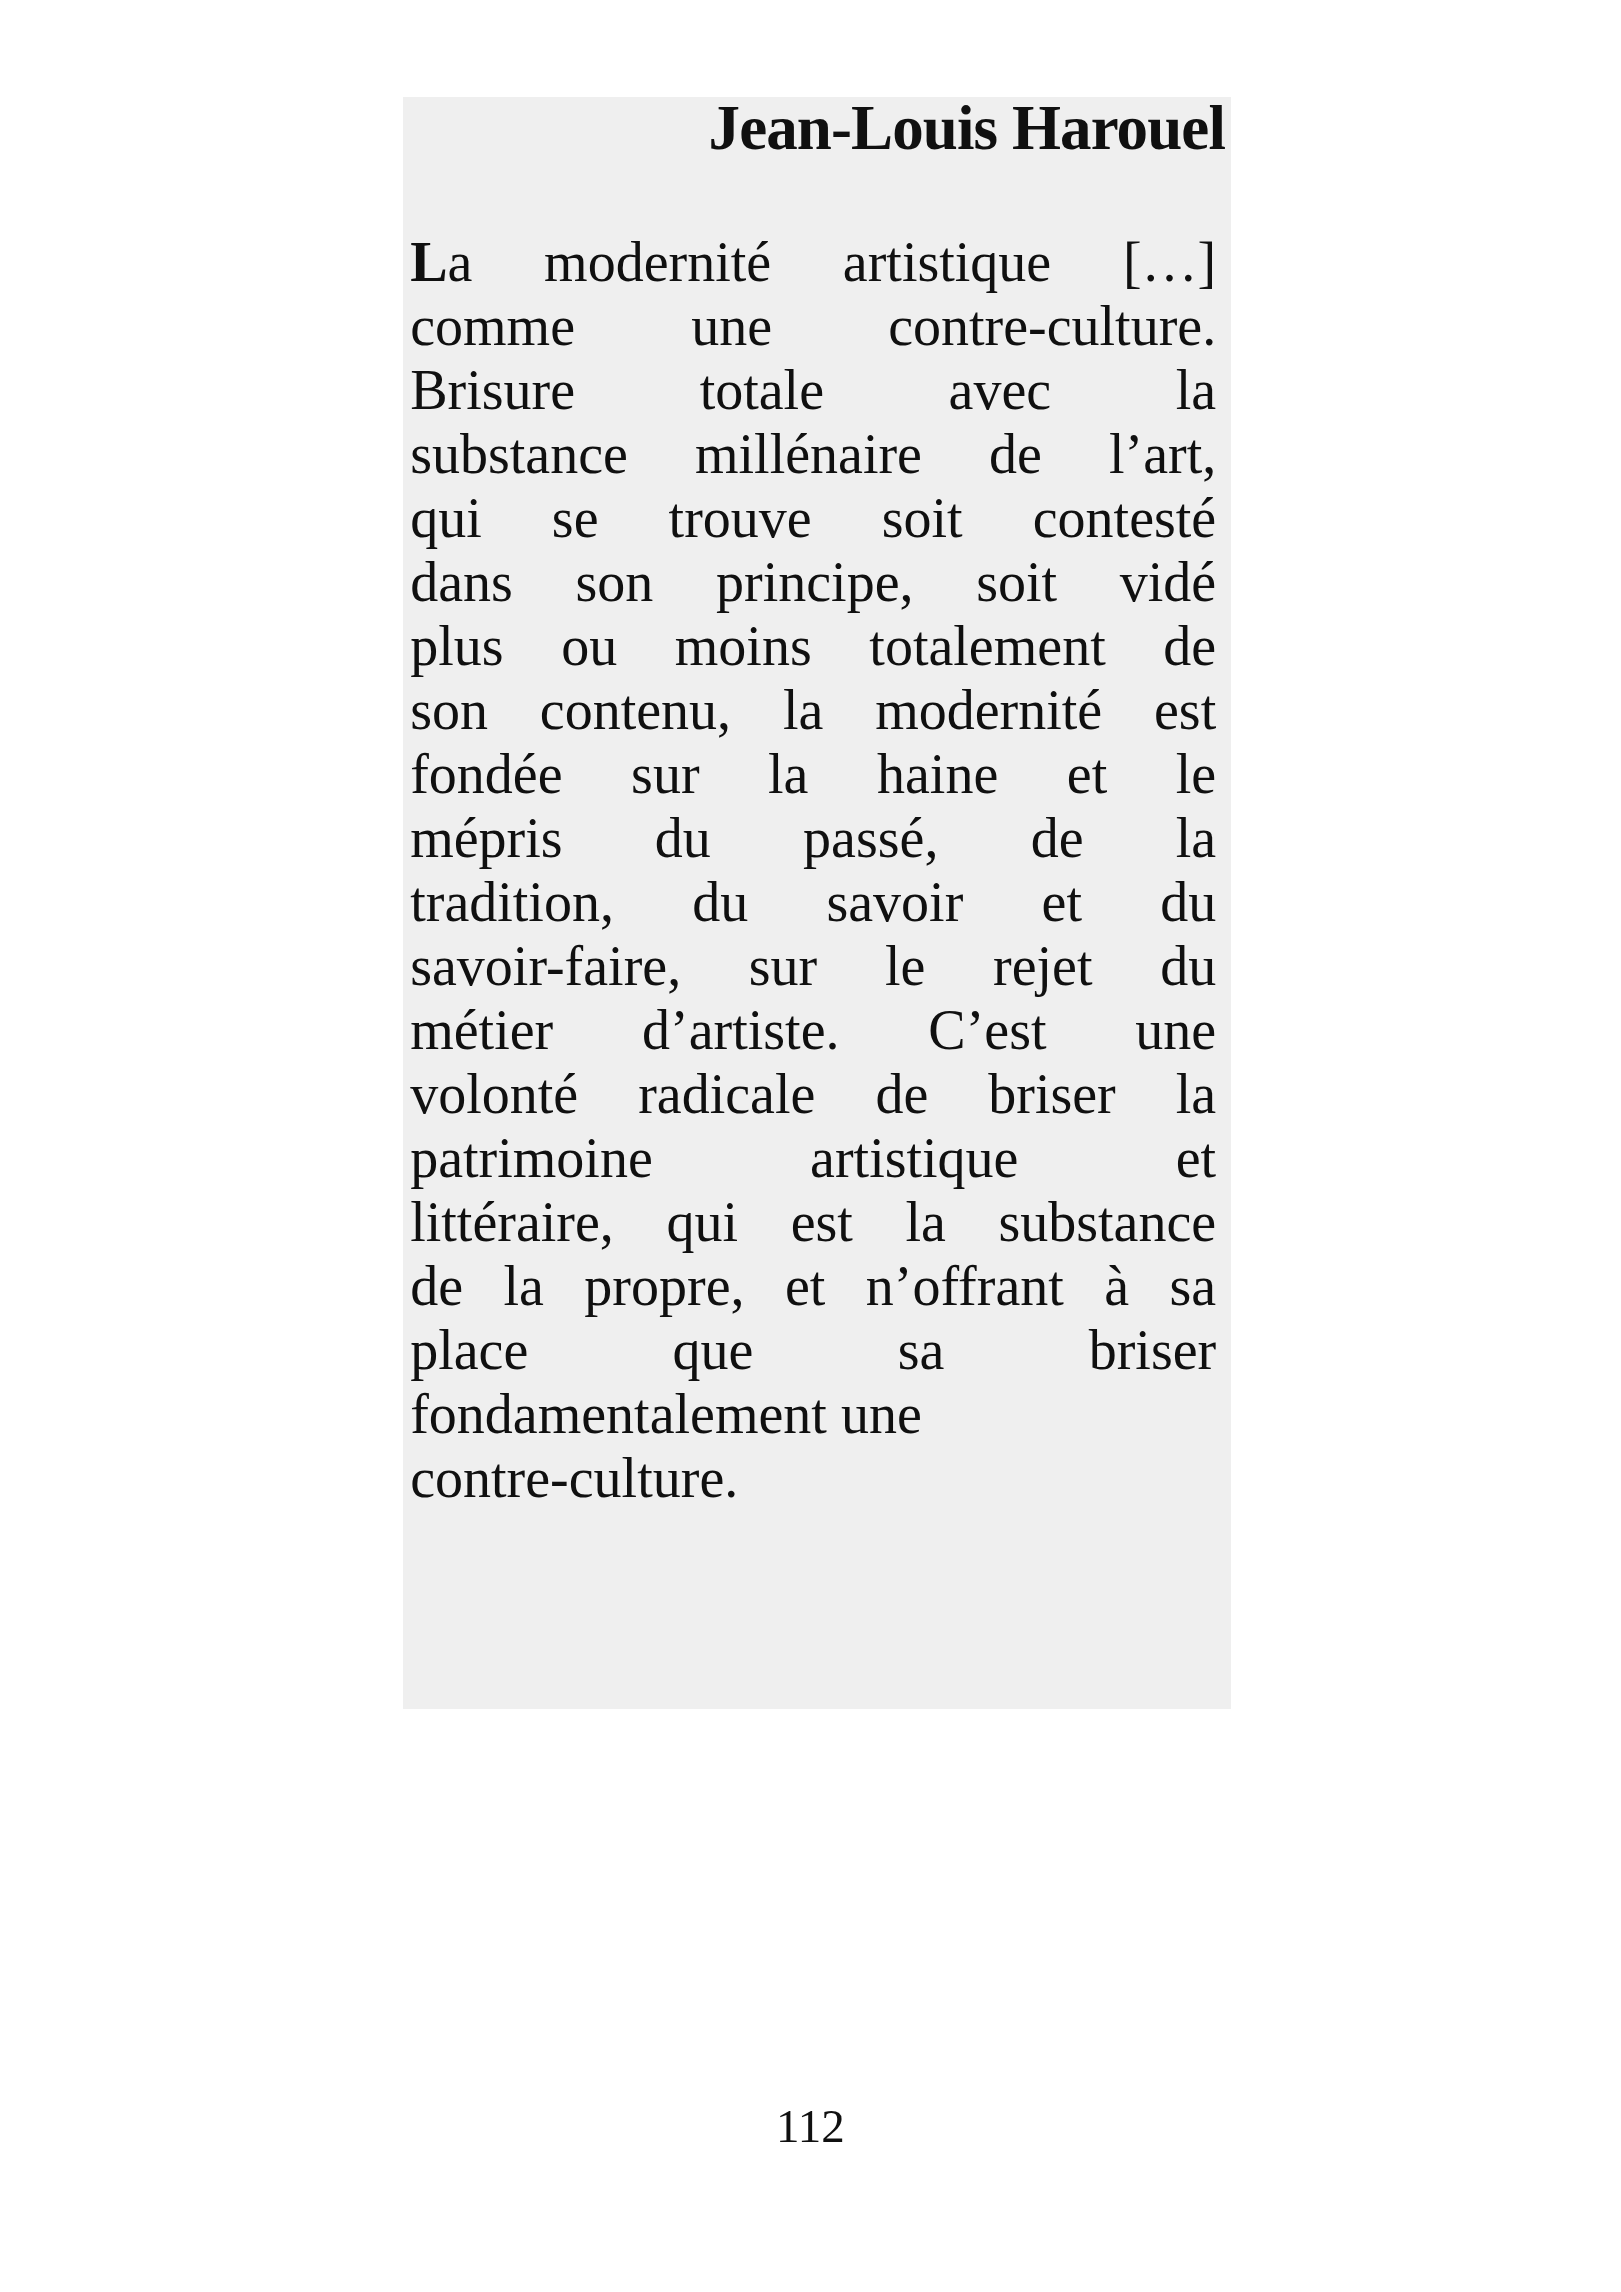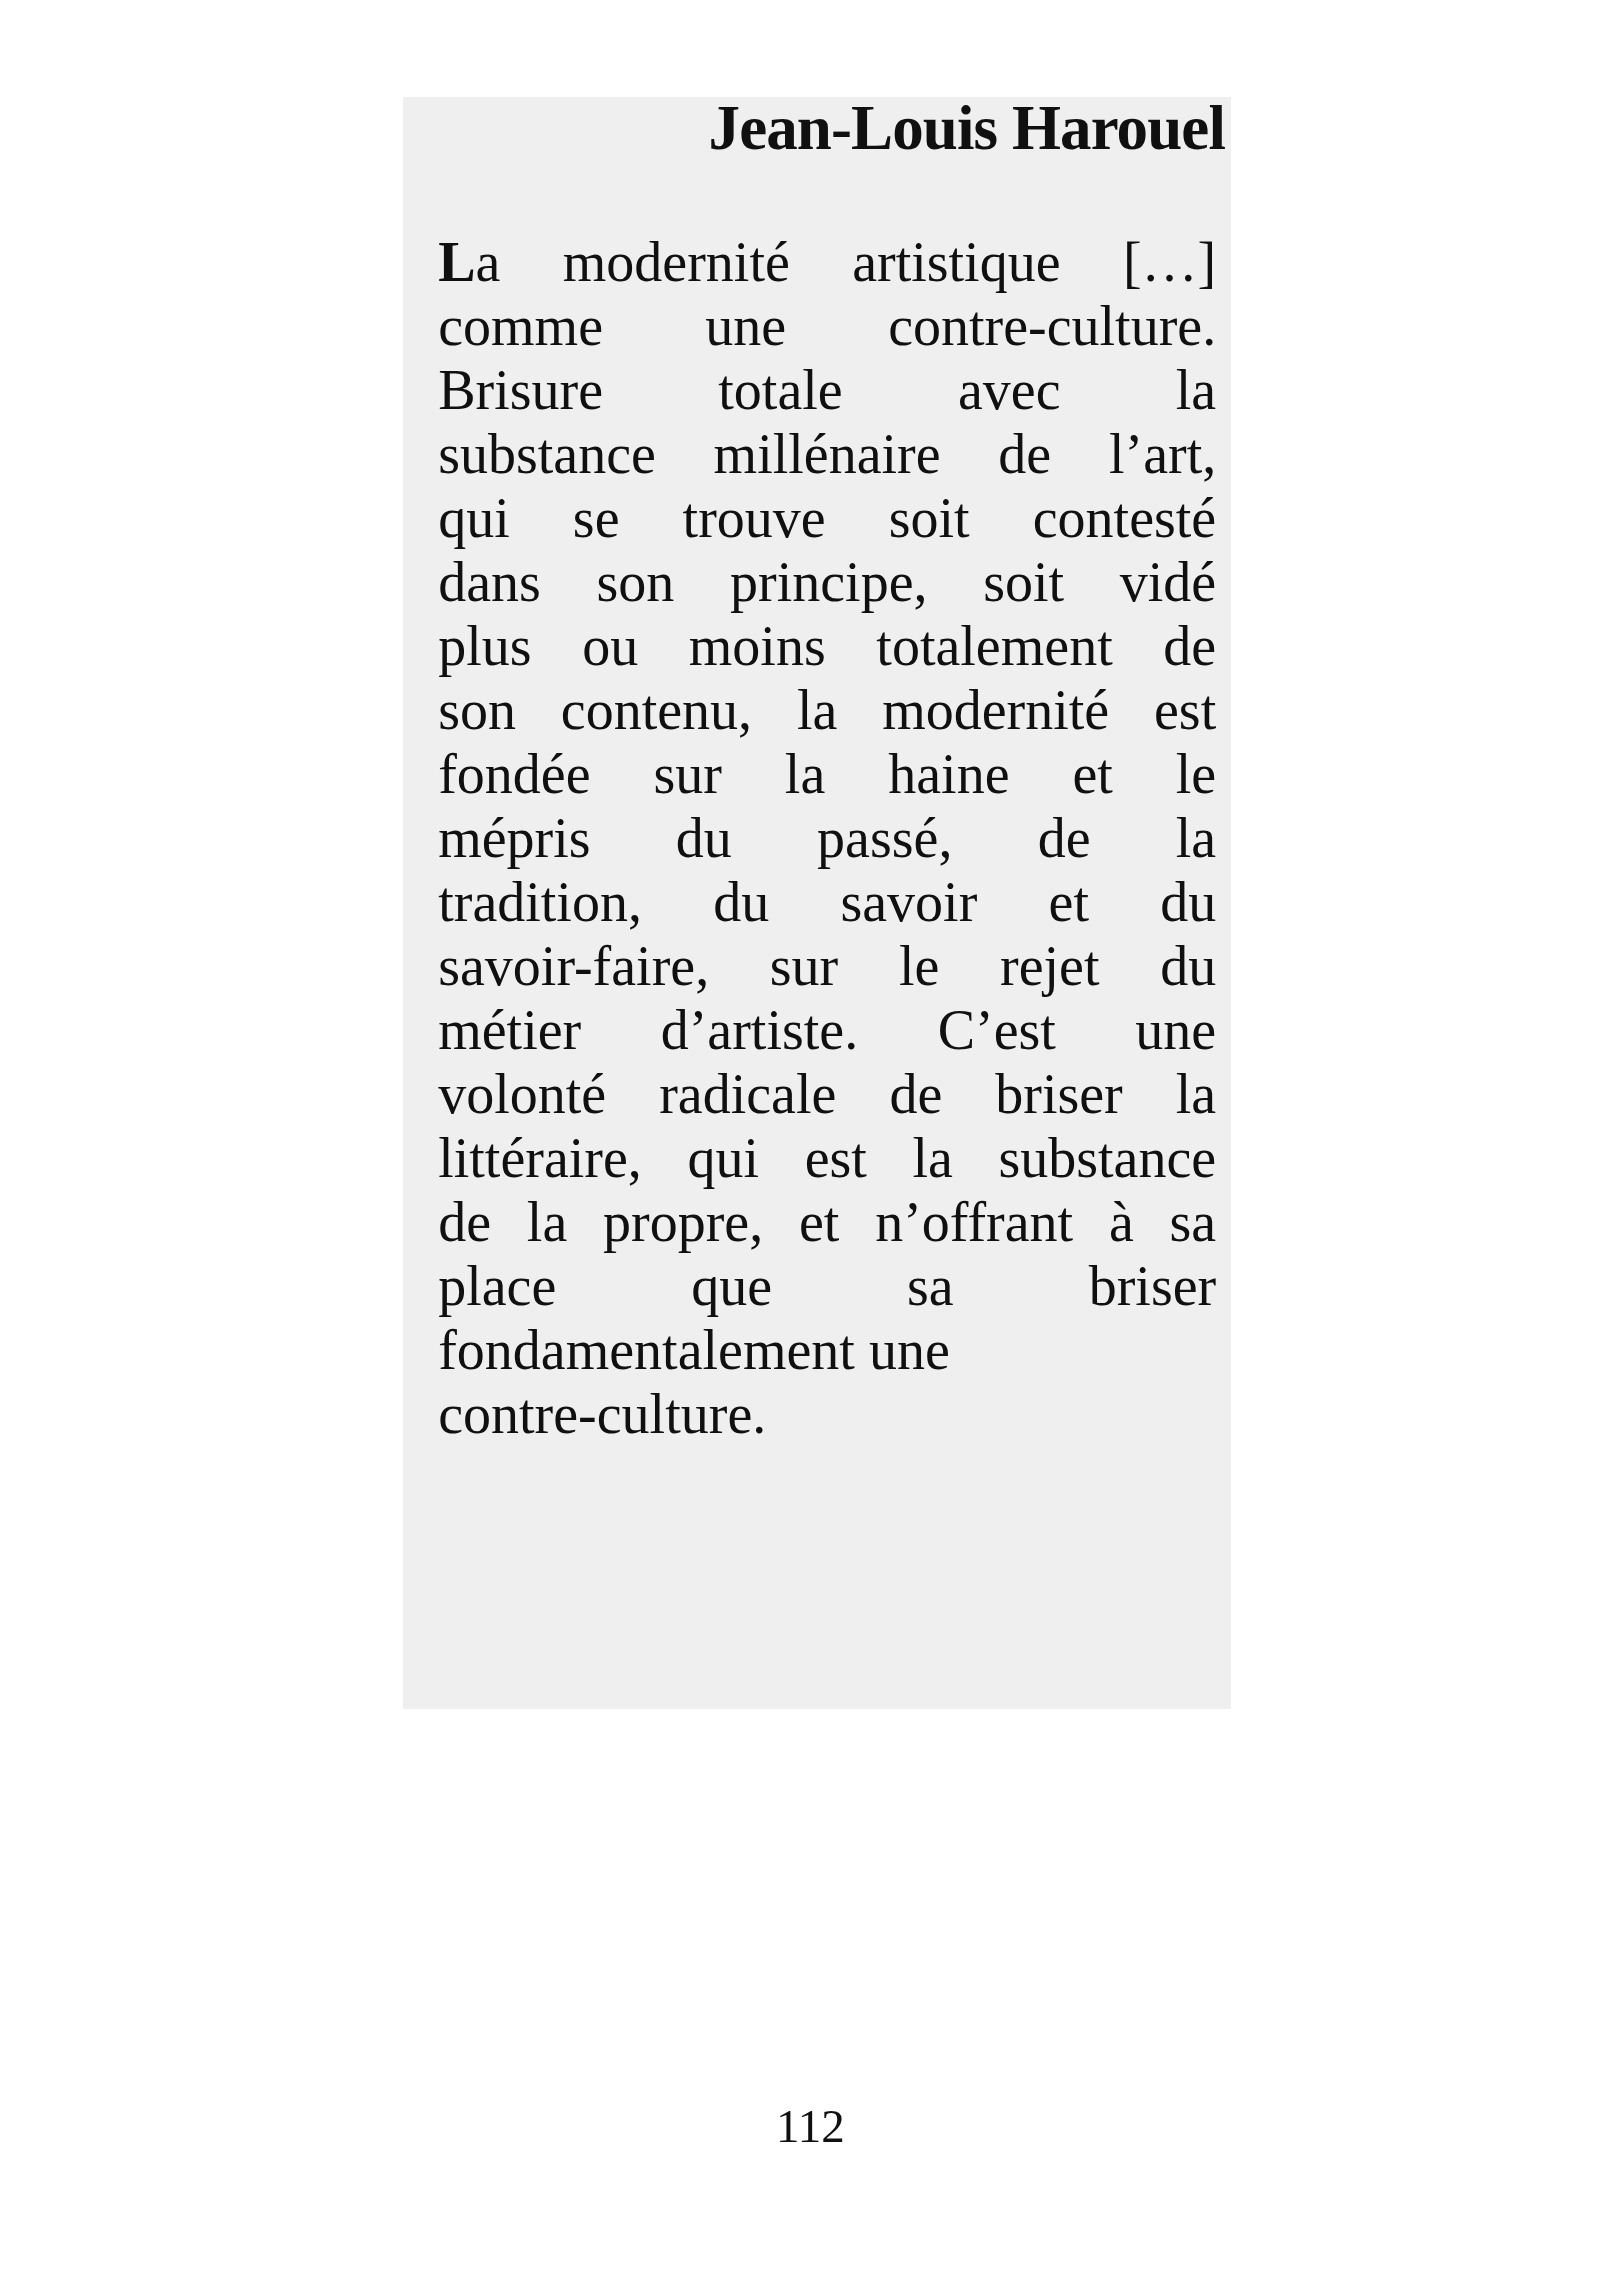--- a/index.html
+++ b/index.html
@@ -40,21 +40,20 @@
     top: 133px;
     left: 7.2px;
     width: 806px;
   }
   .line {
     font-size: 56px;
     line-height: 64px;
     text-align: justify;
     text-align-last: justify;
     white-space: normal;
-    margin-left: 28px;
   }
   .line.no-just {
     text-align: left;
     text-align-last: left;
   }
   .lead {
     font-weight: bold;
   }
   .pageno {
     position: absolute;
@@ -80,20 +79,21 @@
         <div class="line">qui se trouve soit contesté</div>
         <div class="line">dans son principe, soit vidé</div>
         <div class="line">plus ou moins totalement de</div>
         <div class="line">son contenu, la modernité est</div>
         <div class="line">fondée sur la haine et le</div>
         <div class="line">mépris du passé, de la</div>
         <div class="line">tradition, du savoir et du</div>
         <div class="line">savoir-faire, sur le rejet du</div>
         <div class="line">métier d’artiste. C’est une</div>
         <div class="line">volonté radicale de briser la</div>
+        <div class="line">patrimoine artistique et</div>
         <div class="line">littéraire, qui est la substance</div>
         <div class="line">de la propre, et n’offrant à sa</div>
         <div class="line">place que sa briser</div>
         <div class="line no-just">fondamentalement une</div>
         <div class="line no-just">contre-culture.</div>
       </div>
   </section>
   <div class="pageno">112</div>
 </div>
 

